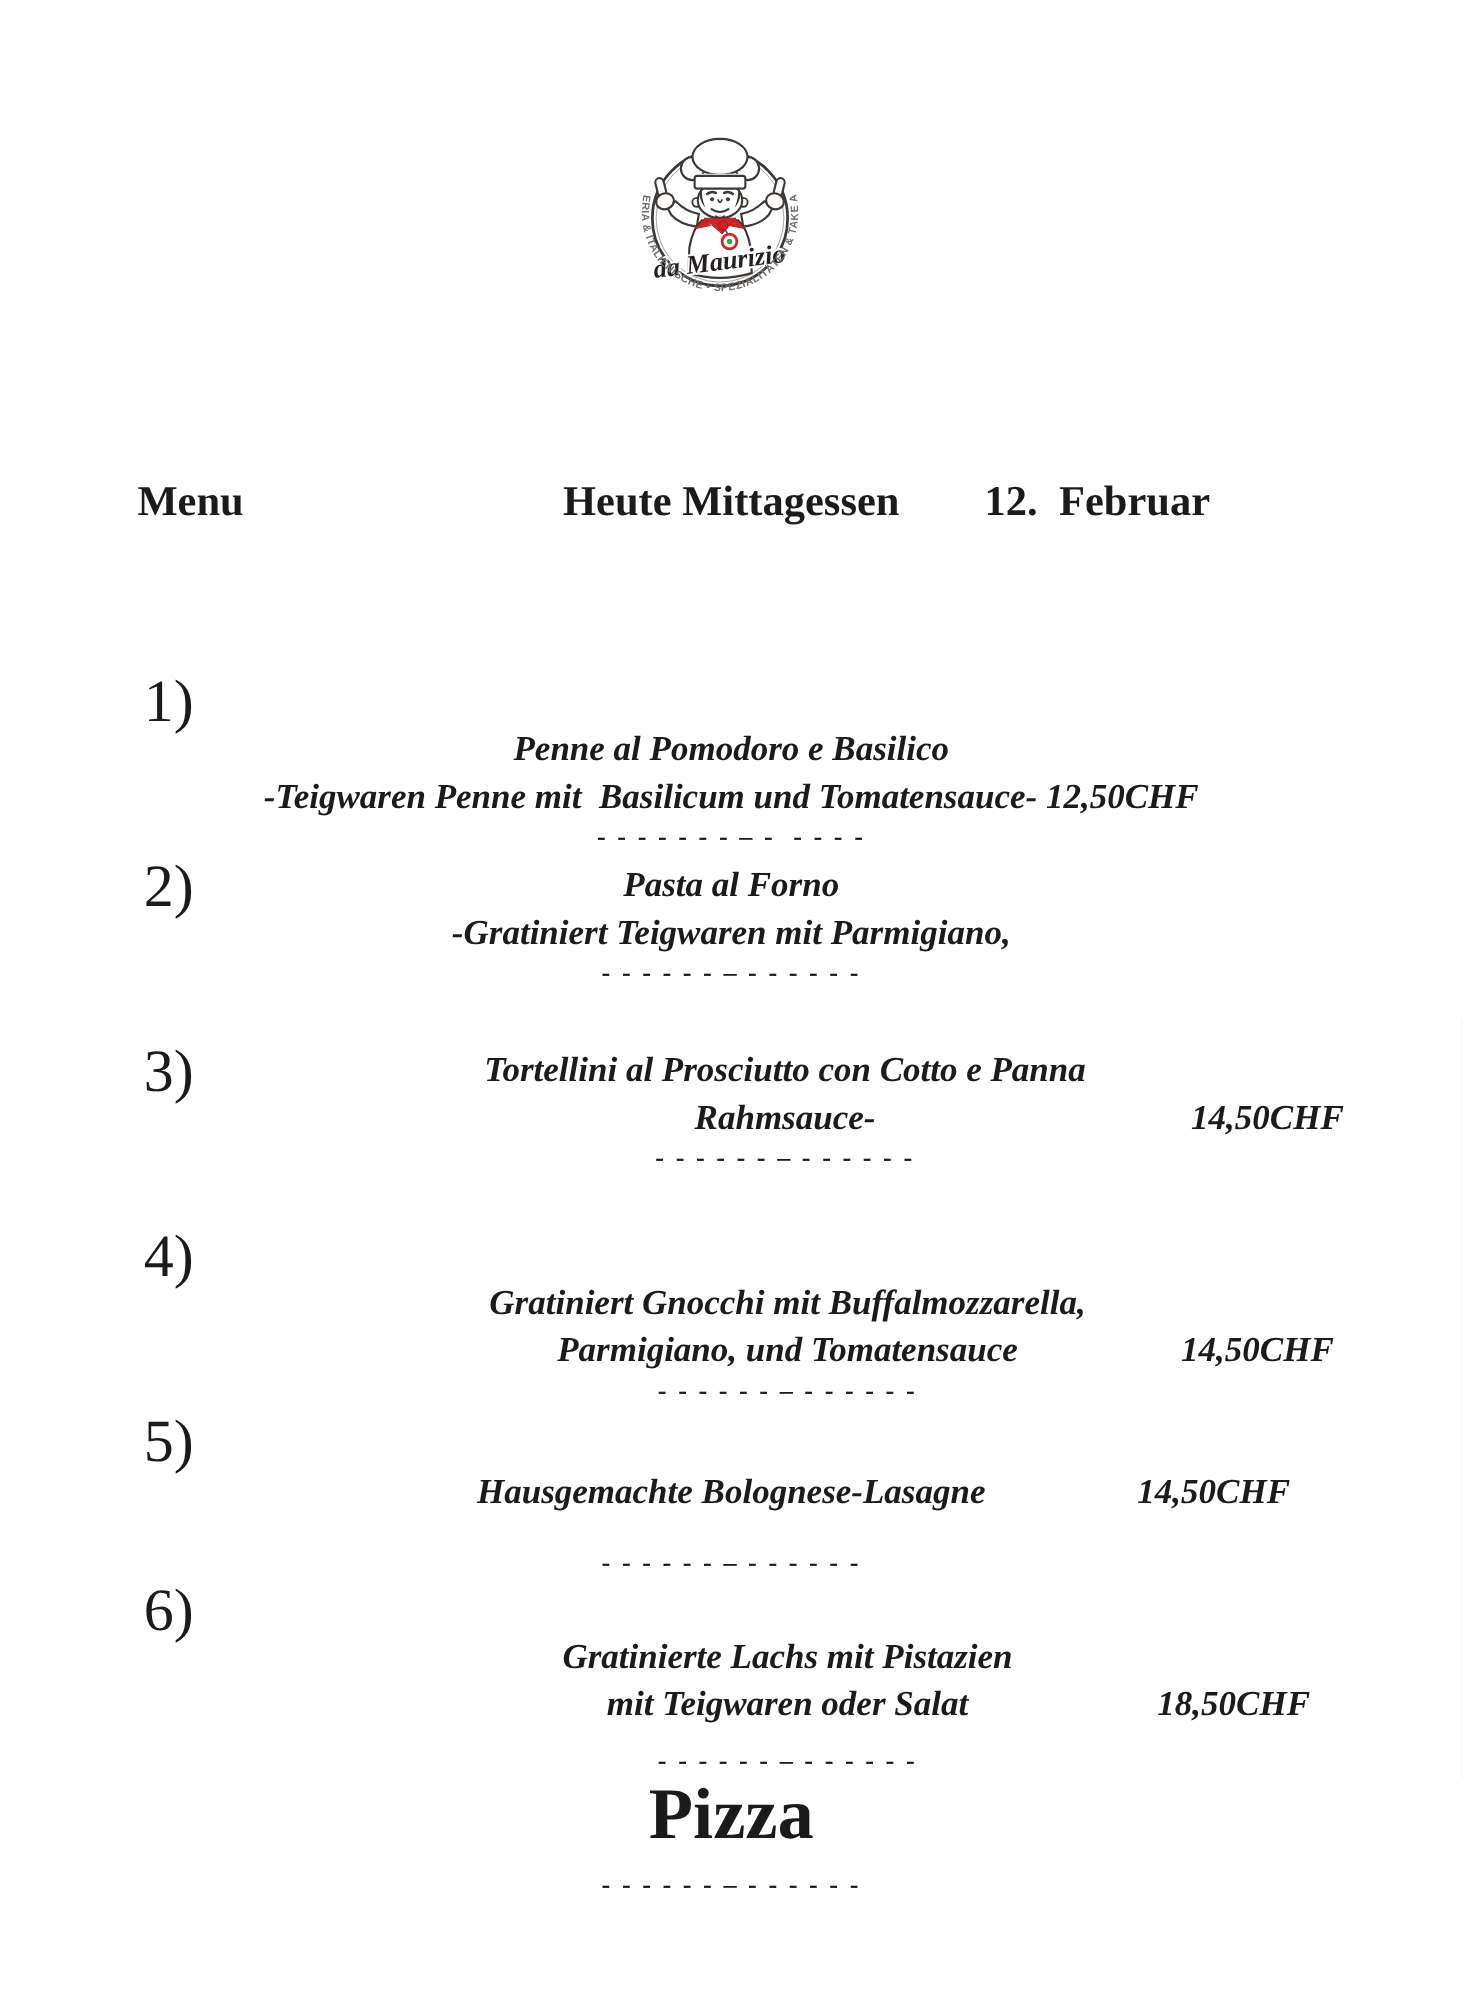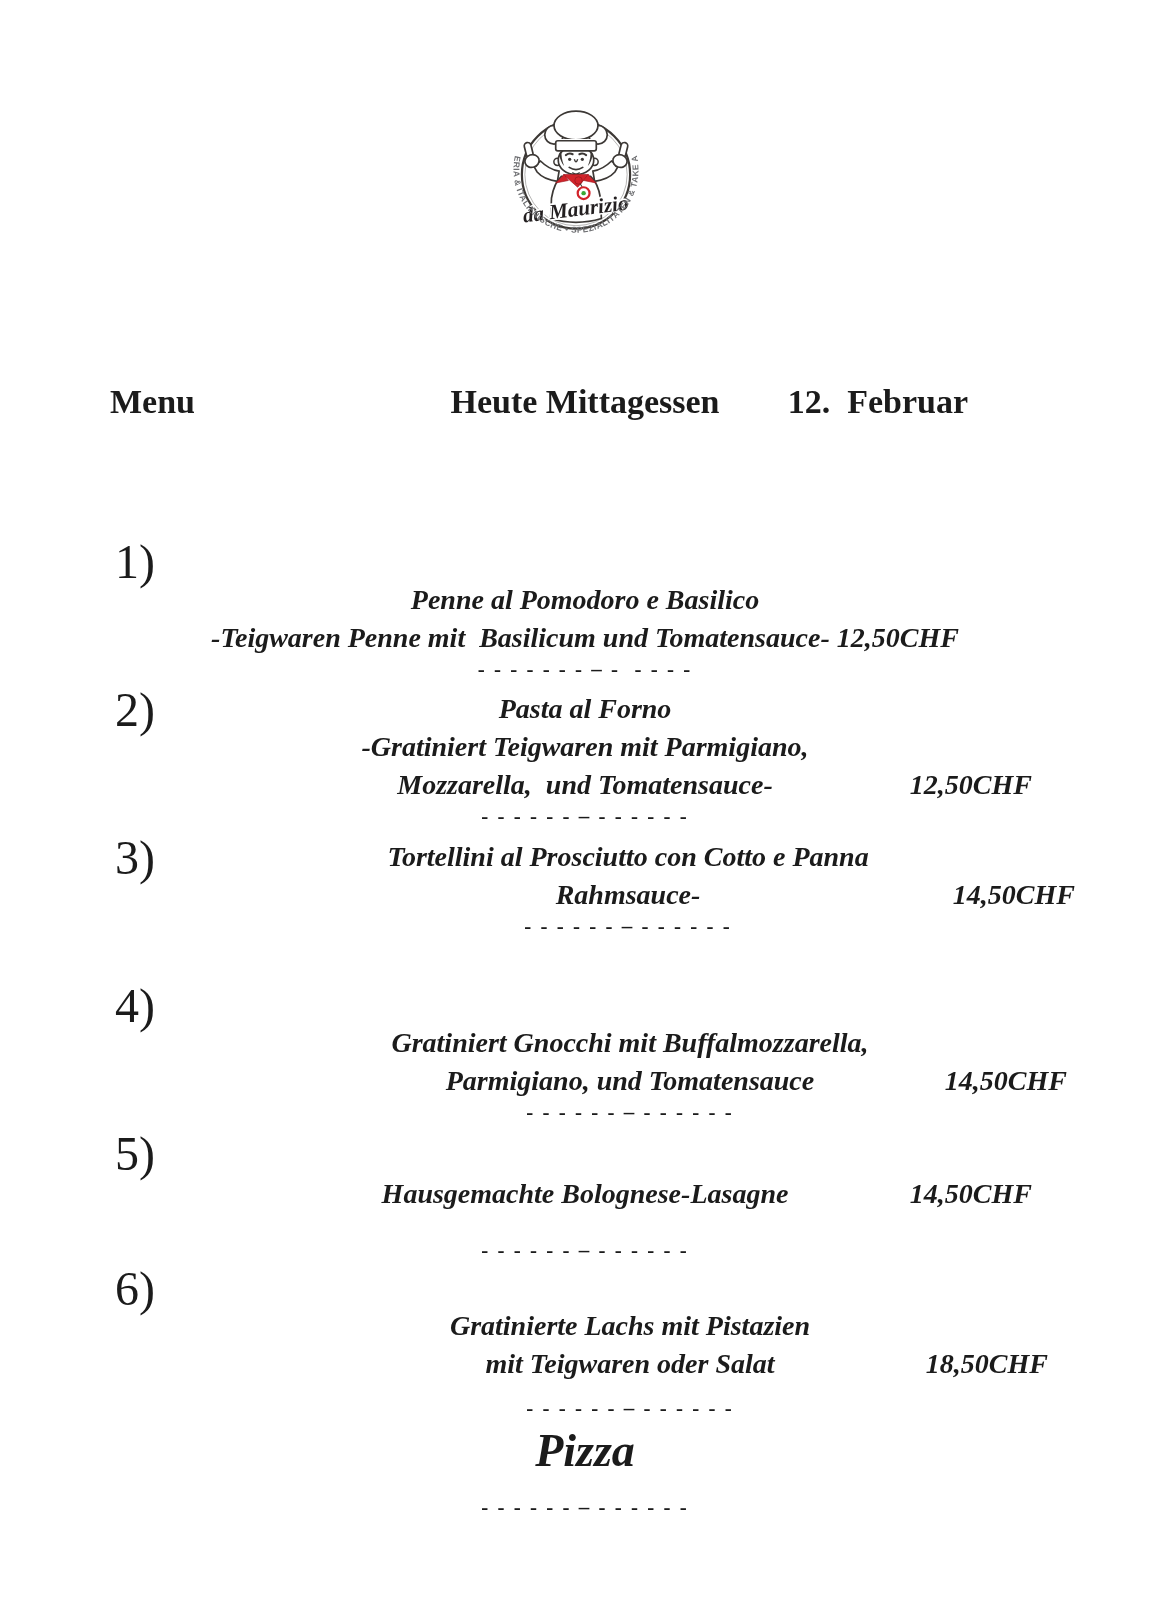--- a/index.html
+++ b/index.html
@@ -43,21 +43,21 @@
   .i6 .content{padding-top:42px;padding-left:45px;}
   .i5 .sep{margin-top:27px;}
   .i6 .sep{margin-top:15px;}
 
   .pr-a{right:138px;}   
   .pr-b{right:148px;}   
   .pr-c{right:167px;}   
 
   
   .pizza{position:absolute;top:1425px;left:0;width:100%;text-align:center;}
-  .pizza .heading{font-weight:bold;font-style:italic;font-size:46px;line-height:52px;}
+  .pizza .heading{font-weight:bold;font-size:58px;line-height:52px;}
   .pizza .sep{margin-top:20px;}
 
   
   .ring-text{font-family:"Liberation Sans","DejaVu Sans",sans-serif;
              font-size:10px;font-weight:bold;letter-spacing:0.6px;fill:#6d6e71;}
   .script-text{font-family:"Liberation Serif","DejaVu Serif",serif;
              font-size:25px;font-style:italic;font-weight:bold;fill:#231f20;
              paint-order:stroke;stroke:#ffffff;stroke-width:4px;stroke-linejoin:round;}
 </style>
 </head>
@@ -143,24 +143,20 @@
       <div class="line keep">-Teigwaren Penne mit  Basilicum und Tomatensauce- 12,50CHF</div>
       <div class="sep keep">- - - - - - - – -  - - - -</div>
     </div>
   </div>
 
   <div class="item i2" style="top:686px;">
     <div class="num keep">2)</div>
     <div class="content">
       <div class="line keep">Pasta al Forno</div>
       <div class="line keep">-Gratiniert Teigwaren mit Parmigiano,</div>
-      <div class="line">
-        <span class="keep">Mozzarella,  und Tomatensauce-</span>
-        <span class="price pr-a keep">12,50CHF</span>
-      </div>
       <div class="sep keep">- - - - - - – - - - - - -</div>
     </div>
   </div>
 
   <div class="item i3" style="top:834px;">
     <div class="num keep">3)</div>
     <div class="content">
       <div class="line keep">Tortellini al Prosciutto con Cotto e Panna</div>
       <div class="line">
         <span class="keep">Rahmsauce-</span>

